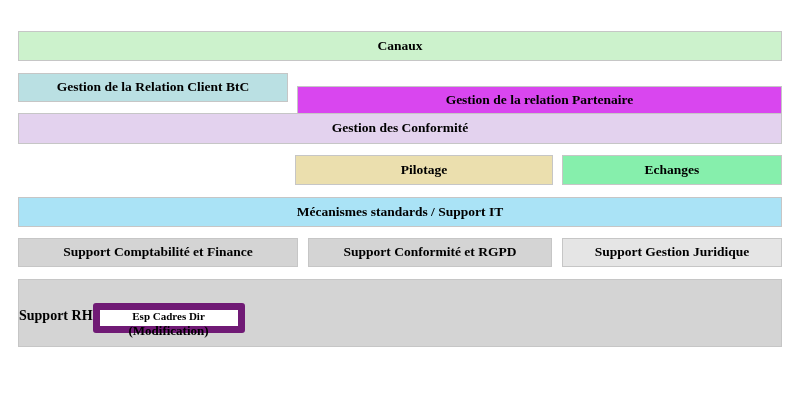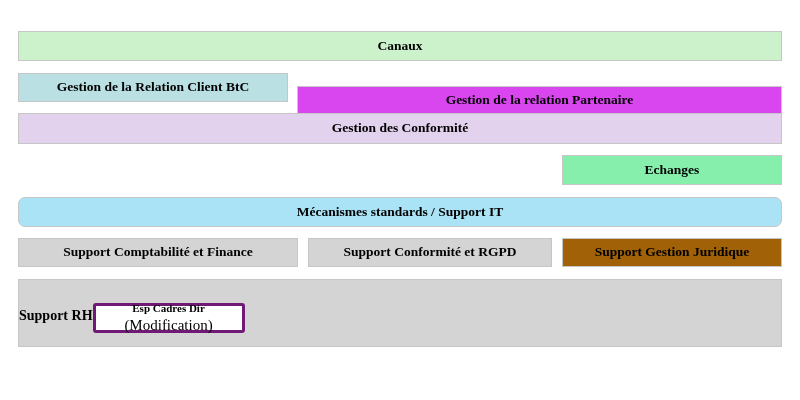--- a/index.html
+++ b/index.html
@@ -18,46 +18,47 @@
   .block-stack{
     position:absolute;box-sizing:border-box;border:1px solid #c6c6c6;
     display:flex;flex-direction:row;align-items:center;
     padding-top:6px;
   }
   .stack-title{
     font-weight:bold;font-size:14px;color:#000;text-align:center;line-height:1.1;
   }
   .node-box{
     box-sizing:border-box;width:152px;height:30px;margin-top:4px;
-    background:#ffffff;border:3px solid #701a75;border-radius:3px;
-    display:flex;flex-direction:column;align-items:center;justify-content:center;
+    background:#ffffff;border:7px solid #701a75;border-radius:3px;
+    display:flex;flex-direction:column;align-items:center;justify-content:space-between;
     line-height:1.2;
   }
   .node-line1{font-weight:bold;font-size:11px;color:#000;}
-  .node-line2{font-weight:normal;font-size:15px;color:#000;}
+  .node-line2{font-weight:bold;font-size:13px;color:#000;}
 </style>
 </head>
 <body>
 
 <div class="canvas">
 
   <div class="block" style="left: 18px; top: 31px; width: 764px; height: 30px; background-color: rgb(204, 242, 204);">Canaux</div>
 
   <div class="block" style="left: 18px; top: 73px; width: 270px; height: 29px; background-color: rgb(186, 224, 227);">Gestion de la Relation Client BtC</div>
   <div class="block" style="left: 297px; top: 86px; width: 485px; height: 29px; background-color: #d946ef;">Gestion de la relation Partenaire</div>
 
   <div class="block" style="left: 18px; top: 113px; width: 764px; height: 31px; background-color: rgb(227, 210, 238);">Gestion des Conformité</div>
 
+  <div class="block" style="left: 295px; top: 155px; width: 258px; height: 30px; background-color: rgb(235, 223, 174);">Pilotage</div>
   <div class="block" style="left: 562px; top: 155px; width: 220px; height: 30px; background-color: #86efac;">Echanges</div>
 
-  <div class="block" style="left: 18px; top: 197px; width: 764px; height: 30px; background-color: rgb(170, 227, 246); border-radius: 7px;">Mécanismes standards / Support IT</div>
+  <div class="block" style="left: 18px; top: 197px; width: 764px; height: 30px; background-color: rgb(170, 227, 246);">Mécanismes standards / Support IT</div>
 
   <div class="block" style="left: 308px; top: 238px; width: 244px; height: 29px; background-color: rgb(212, 212, 212);">Support Conformité et RGPD</div>
   <div class="block" style="left: 18px; top: 238px; width: 280px; height: 29px; background-color: rgb(212, 212, 212);">Support Comptabilité et Finance</div>
-  <div class="block" style="left: 562px; top: 238px; width: 220px; height: 29px; background-color: #a16207;">Support Gestion Juridique</div>
+  <div class="block" style="left: 562px; top: 238px; width: 220px; height: 29px; background-color: #e5e5e5;">Support Gestion Juridique</div>
 
   <div class="block-stack" style="left: 18px; top: 279px; width: 764px; height: 68px; background-color: rgb(212, 212, 212);">
     <div class="stack-title">Support RH</div>
     <div class="node-box" style="background-color: rgb(255, 255, 255);">
       <span class="node-line1">Esp Cadres Dir</span>
       <span class="node-line2">(Modification)</span>
     </div>
   </div>
 
 </div>

